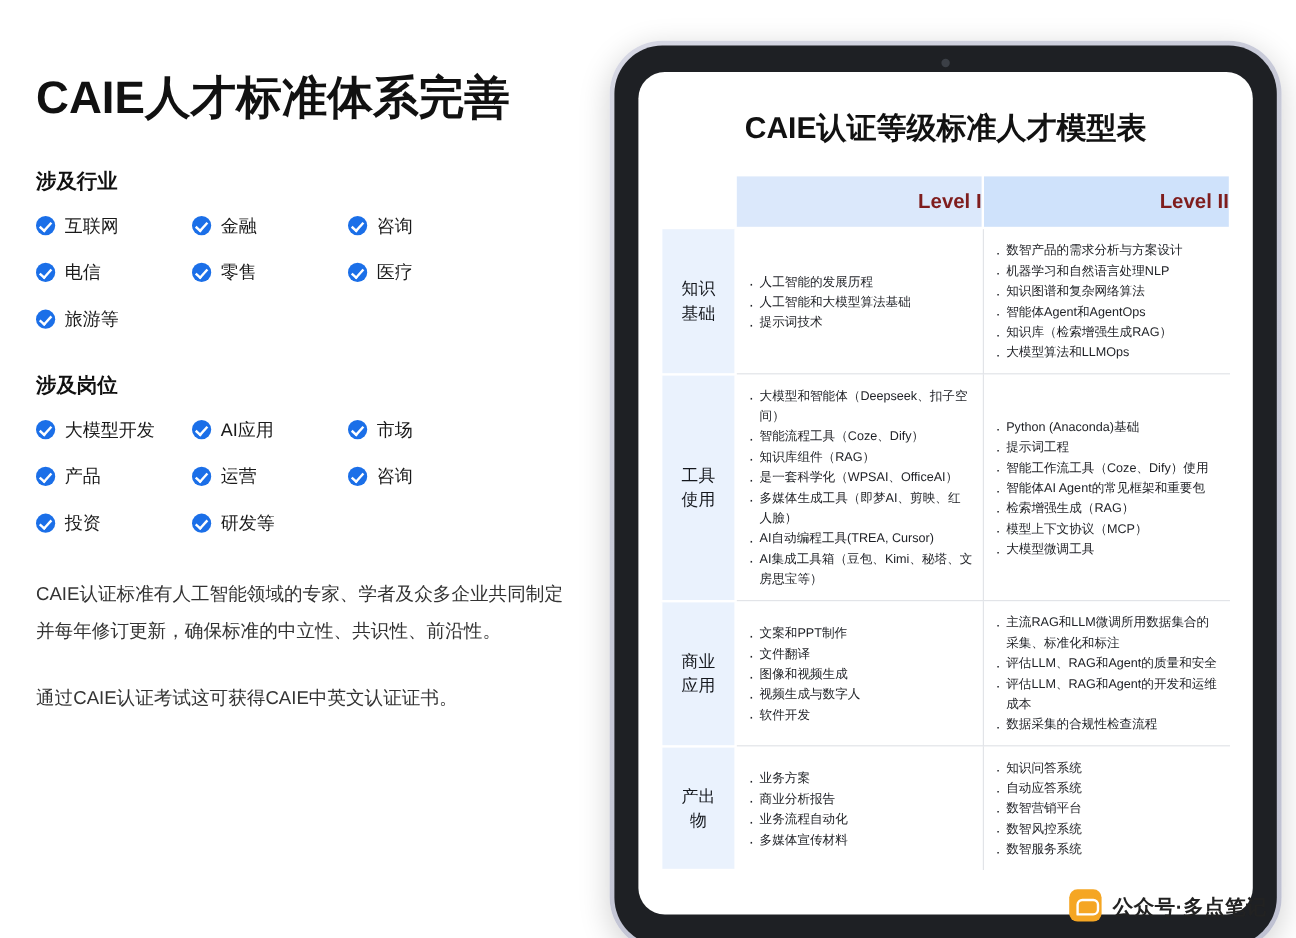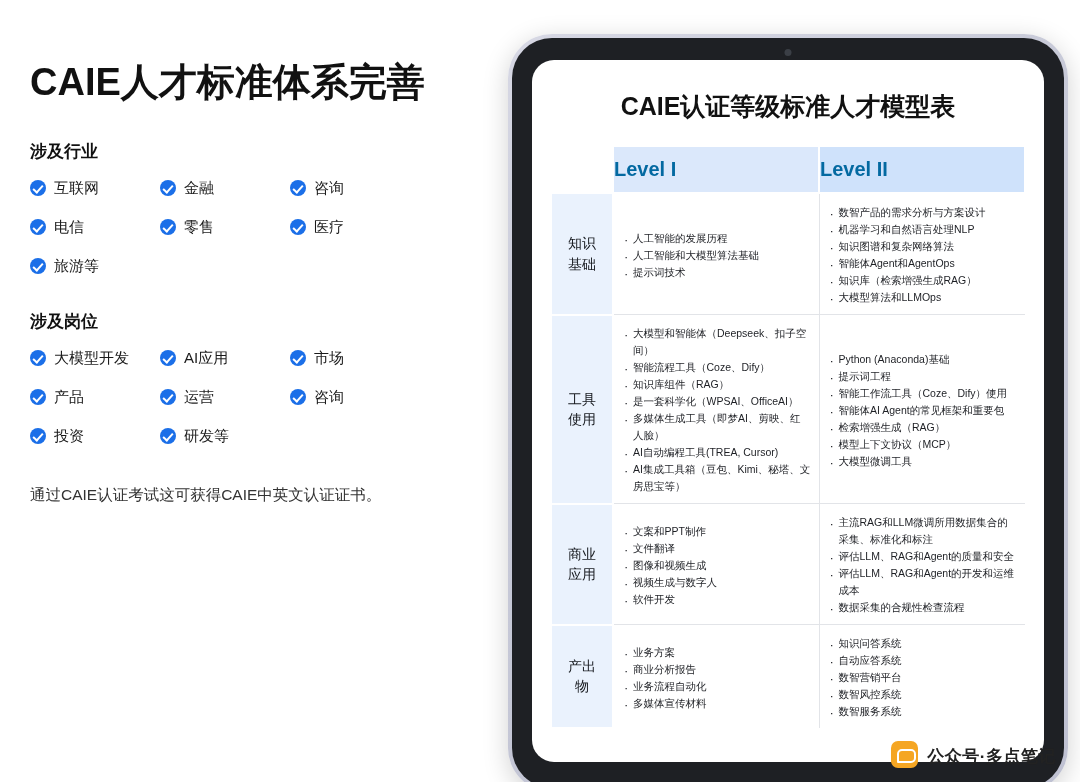--- a/index.html
+++ b/index.html
@@ -132,24 +132,24 @@
     border-collapse: collapse;
     table-layout: fixed;
   }
   table.matrix td, table.matrix th {
     vertical-align: middle;
   }
   .col-head-blank { width: 62px; }
   .col-lvl { width: auto; }
   .lvl-head {
     background: #dbe8fb;
-    text-align: left;
-    font-size: 20px;
+    text-align: right;
+    font-size: 17px;
     font-weight: bold;
-    color: #0369a1;
+    color: #7f1d1d;
     padding: 11px 0;
     border: 2px solid #ffffff;
     border-radius: 2px;
   }
   .lvl-head.l2 { background: #cfe2fb; }
   .row-label {
     background: #eaf2fd;
     text-align: center;
     font-size: 14px;
     color: #15181d;
@@ -278,20 +278,21 @@
       <div class="tag">
         <span class="check"></span>
         <span>投资</span>
       </div>
       <div class="tag">
         <span class="check"></span>
         <span>研发等</span>
       </div>
     </div>
 
+    <div class="para">CAIE认证标准有人工智能领域的专家、学者及众多企业共同制定并每年修订更新，确保标准的中立性、共识性、前沿性。</div>
     <div class="para-last">通过CAIE认证考试这可获得CAIE中英文认证证书。</div>
   </div>
 
   <div class="tablet">
     <div class="tablet-inner">
       <div class="camera"></div>
       <div class="screen">
         <div class="tbl-title">CAIE认证等级标准人才模型表</div>
 
         <table class="matrix">

